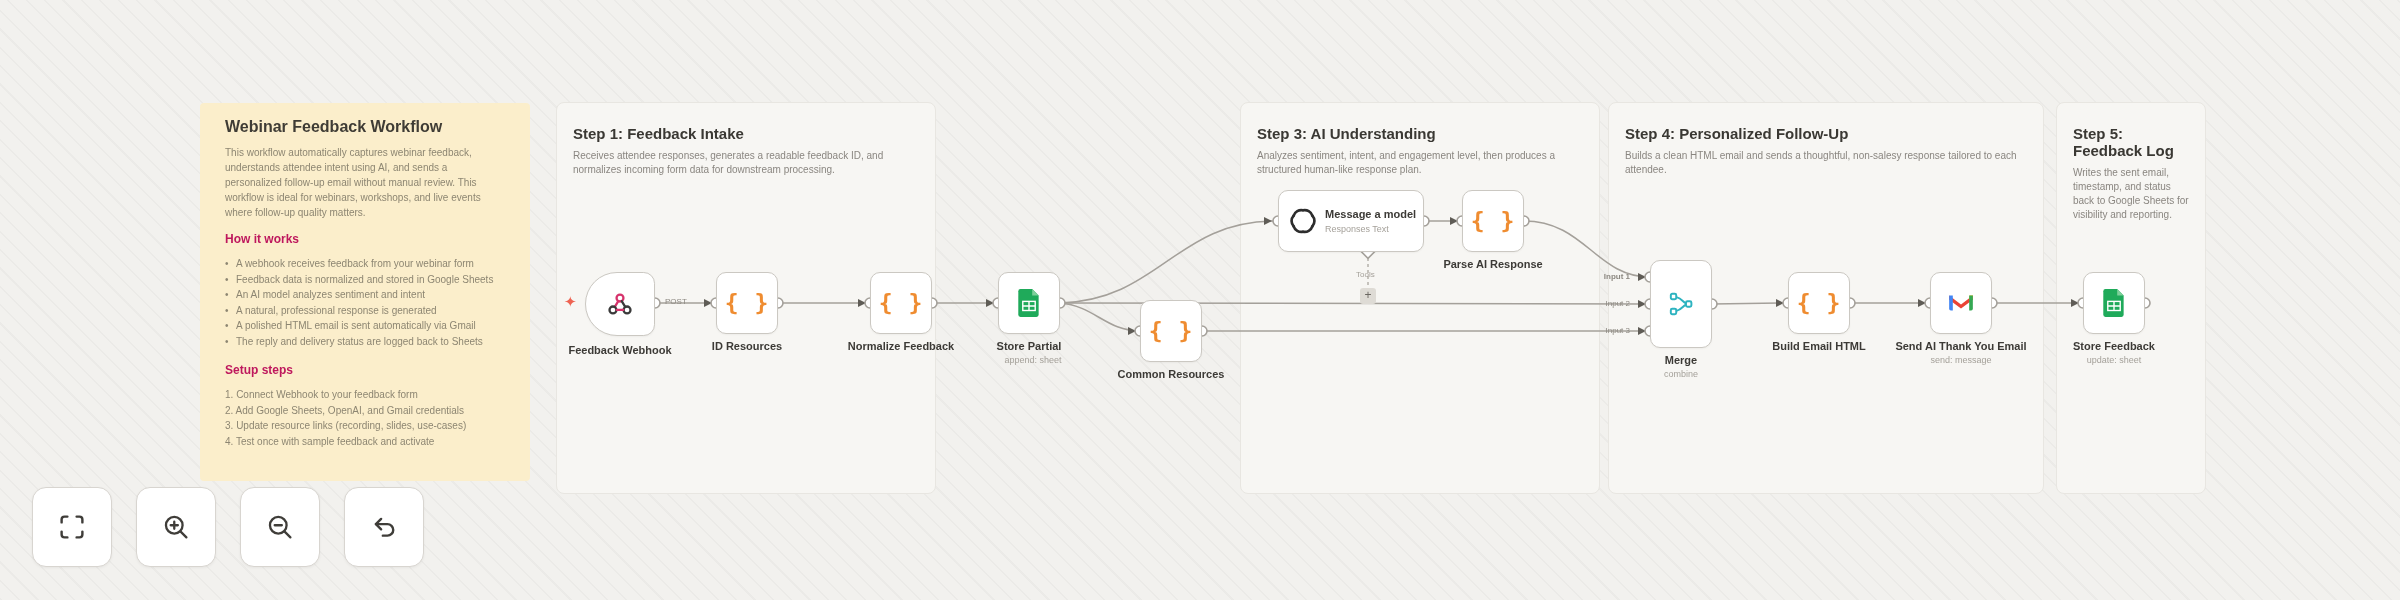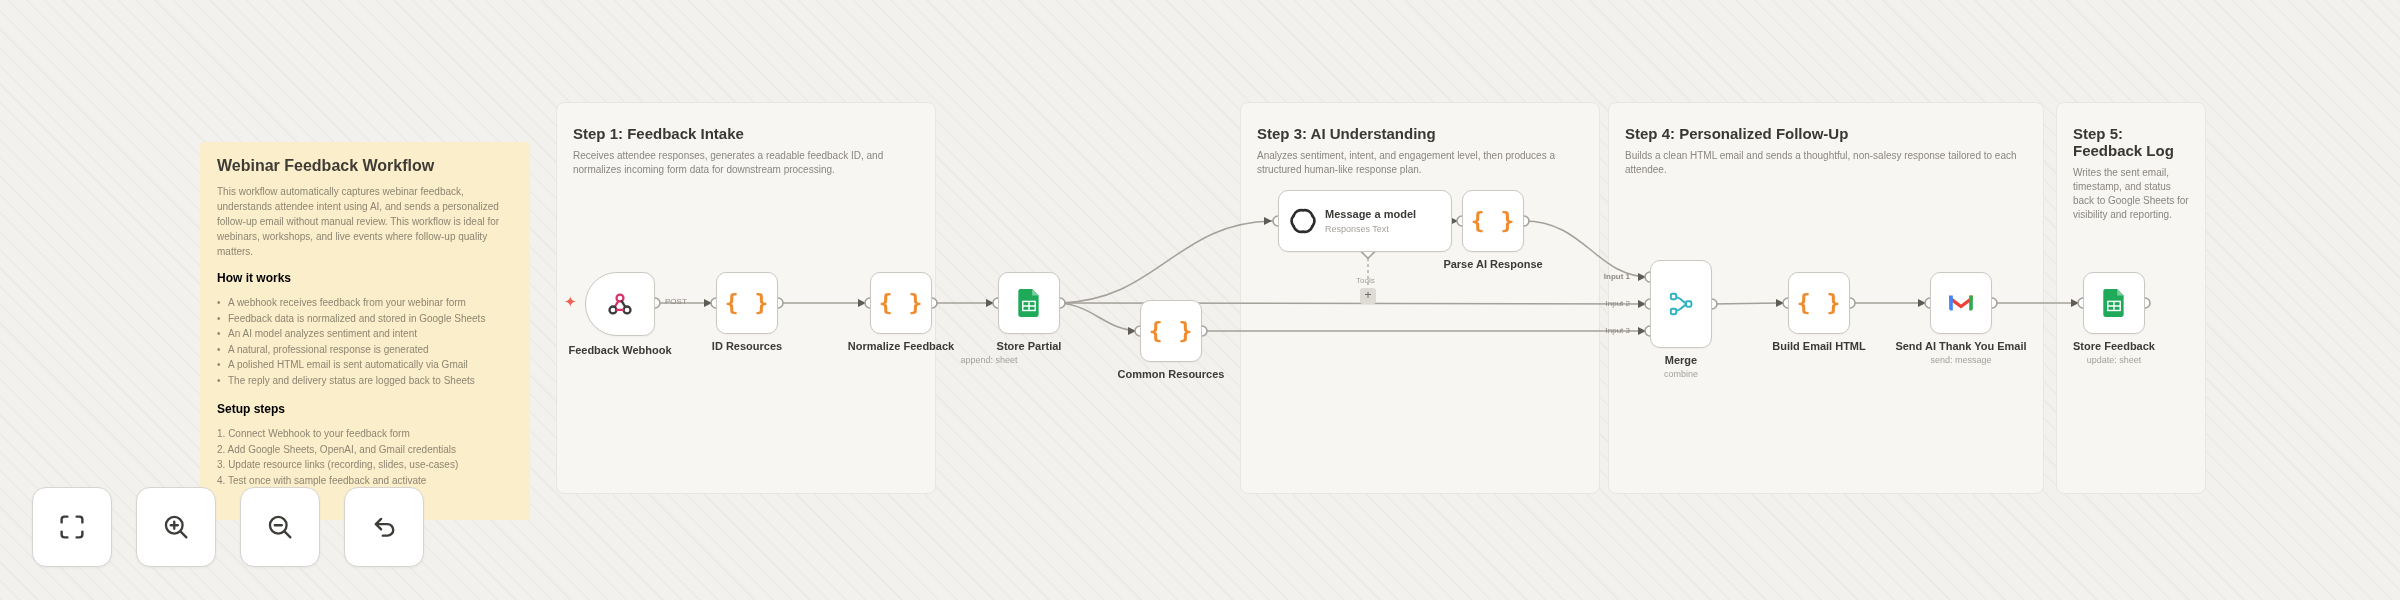--- a/index.html
+++ b/index.html
@@ -10,27 +10,26 @@
     overflow:hidden;
   }
   #canvas {
     position:relative; width:2400px; height:600px;
     background-color:#f2f1ee;
     background-image: repeating-linear-gradient(45deg, rgba(0,0,0,0.028) 0 1.6px, transparent 1.6px 13px);
   }
   
   .sticky {
     position:absolute; left:200px; top:103px; width:330px; height:378px;
-    background:#fbeecb; border-radius:4px; padding:15px 17px;
+    background:#fbeecb; border-radius:4px; padding:15px 25px;
     color:#8d8672;
-    margin-top:39px;
   }
   .sticky h1 { font-size:16px; font-weight:bold; color:#3f3c35; margin-bottom:9px; }
   .sticky p  { font-size:10px; line-height:1.5; margin-bottom:12px; }
-  .sticky h2 { font-size:12px; font-weight:bold; color:#000000; margin-bottom:10px; margin-top:4px;}
+  .sticky h2 { font-size:12px; font-weight:bold; color:#be185d; margin-bottom:10px; margin-top:4px;}
   .sticky ul { list-style:none; margin-bottom:14px; }
   .sticky ul li { font-size:10px; line-height:1.55; padding-left:11px; position:relative; }
   .sticky ul li::before { content:"•"; position:absolute; left:0; }
   .sticky ol { list-style:none; counter-reset: st; }
   .sticky ol li { font-size:10px; line-height:1.55; counter-increment: st; }
   .sticky ol li::before { content: counter(st) ". "; }
   
   .panel {
     position:absolute; top:102px; height:392px;
     background:#f7f6f3; border:1px solid #e8e6e1; border-radius:8px;
@@ -39,21 +38,21 @@
   .panel h3 { font-size:15px; font-weight:bold; color:#3a3833; margin-bottom:7px;margin-top:8px; }
   .panel p  { font-size:10px; line-height:1.4; color:#8a8680; }
   
   .node {
     position:absolute; width:62px; height:62px; background:#fff;
     border:1.6px solid #cbc8c2; border-radius:10px;
     display:flex; align-items:center; justify-content:center;
     box-shadow:0 1px 2px rgba(0,0,0,0.04);
   }
   .node.webhook { width:70px; height:64px; border-radius:34px 12px 12px 34px; }
-  .node.wide { width:174px; justify-content:flex-start; padding-left:10px; }
+  .node.wide { width:146px; justify-content:flex-start; padding-left:10px; }
   .node.tall { height:88px; }
   .braces { font-family:"DejaVu Sans Mono", monospace; font-weight:bold; font-size:23px; color:#ef8c30; letter-spacing:1px; }
   .nlabel {
     position:absolute; width:170px; text-align:center;
     font-size:11px; color:#3c3a36; font-weight:bold;
   }
   .nsub {
     position:absolute; width:170px; text-align:center;
     font-size:9px; color:#a5a19a;
   }
@@ -61,21 +60,21 @@
   .wide-title { font-size:11px; font-weight:bold; color:#3c3a36; line-height:1.25; }
   .wide-sub { font-size:9px; color:#a5a19a; margin-top:3px; }
   .portlabel { position:absolute; font-size:8px; color:#8d8982; }
   .inlabel { position:absolute; width:48px; text-align:right; font-size:8px; color:#8d8982; }
   .trigger-star { position:absolute; left:564px; top:293px; font-size:15px; color:#ee6352; }
   .plusbtn {
     position:absolute; left:1360px; top:288px; width:16px; height:16px;
     background:#dedbd5; border-radius:3px; color:#6b6862;
     font-size:12px; line-height:15px; text-align:center; cursor:pointer;
   }
-  .toolslabel { position:absolute; left:1356px; top:276px; font-size:8px; color:#a5a19a; }
+  .toolslabel { position:absolute; left:1356px; top:270px; font-size:8px; color:#a5a19a; }
   
   svg.overlay { position:absolute; left:0; top:0; pointer-events:none; }
   
   .toolbar { position:absolute; left:32px; top:487px; }
   .tbtn {
     position:absolute; top:0; width:80px; height:80px; background:#fff;
     border:1px solid #d8d5d0; border-radius:14px;
     display:flex; align-items:center; justify-content:center;
     box-shadow:0 1px 3px rgba(0,0,0,0.05); cursor:pointer;
   }
@@ -212,21 +211,21 @@
     <svg width="24" height="30" viewBox="0 0 22 28">
       <path d="M3 1 h11 l6 6 v18 a2 2 0 0 1 -2 2 H3 a2 2 0 0 1 -2 -2 V3 a2 2 0 0 1 2 -2 z" fill="#1faa5a"></path>
       <path d="M14 1 l6 6 h-6 z" fill="#7ed09b"></path>
       <g stroke="#ffffff" stroke-width="1.3" fill="none">
         <rect x="5.2" y="12.5" width="11.6" height="8.5"></rect>
         <path d="M11 12.5 V21 M5.2 16.8 H16.8"></path>
       </g>
     </svg>
   </div>
   <div class="nlabel" style="left:944px;top:340px;">Store Partial</div>
-  <div class="nsub" style="left:904px;top:355px;">append: sheet</div>
+  <div class="nsub" style="left:948px;top:355px;">append: sheet</div>
 
   <div class="node" style="left:1140px;top:300px;">
     <span class="braces">{ }</span>
   </div>
   <div class="nlabel" style="left:1086px;top:368px;">Common Resources</div>
 
   <div class="node wide" style="left:1278px;top:190px;">
     <svg width="28" height="28" viewBox="-13 -13 26 26" fill="none" stroke="#2d2d2d" stroke-width="2.5" stroke-linecap="round">
       <g>
         <path d="M0 -10 A 7.4 7.4 0 0 1 8.66 -5"></path>

